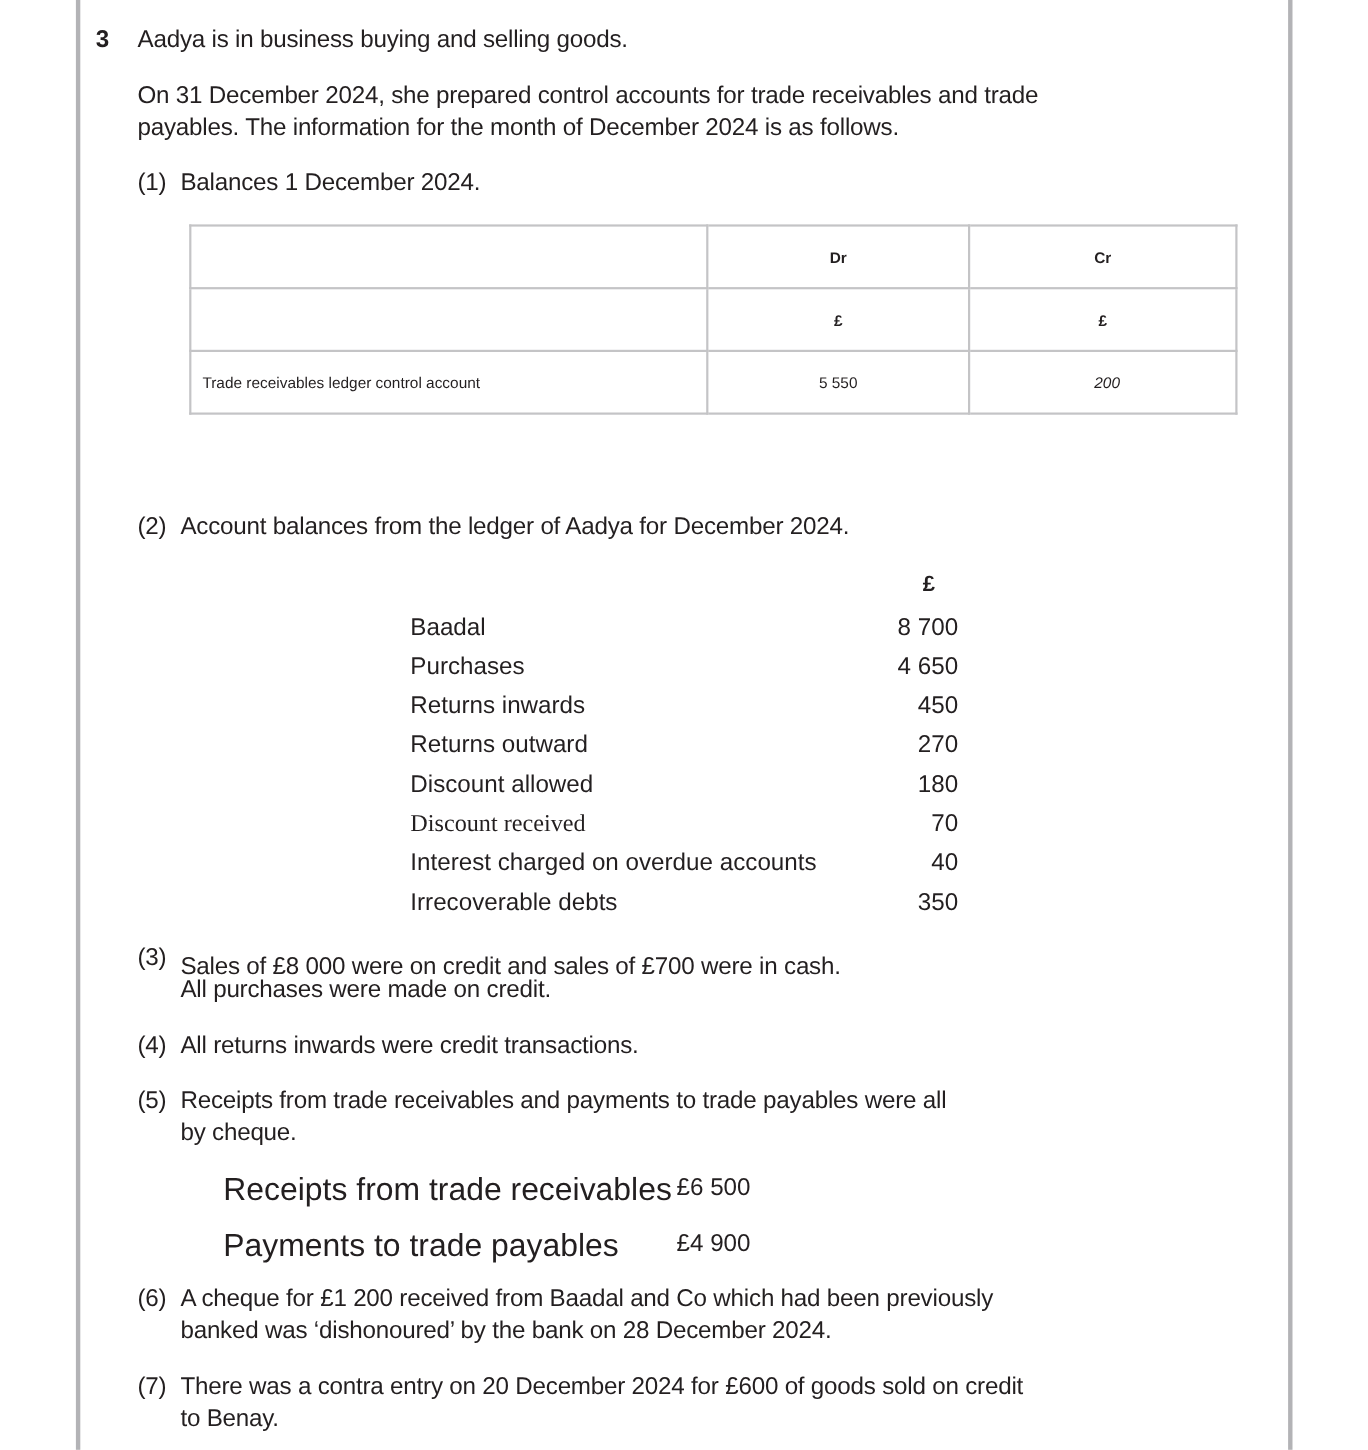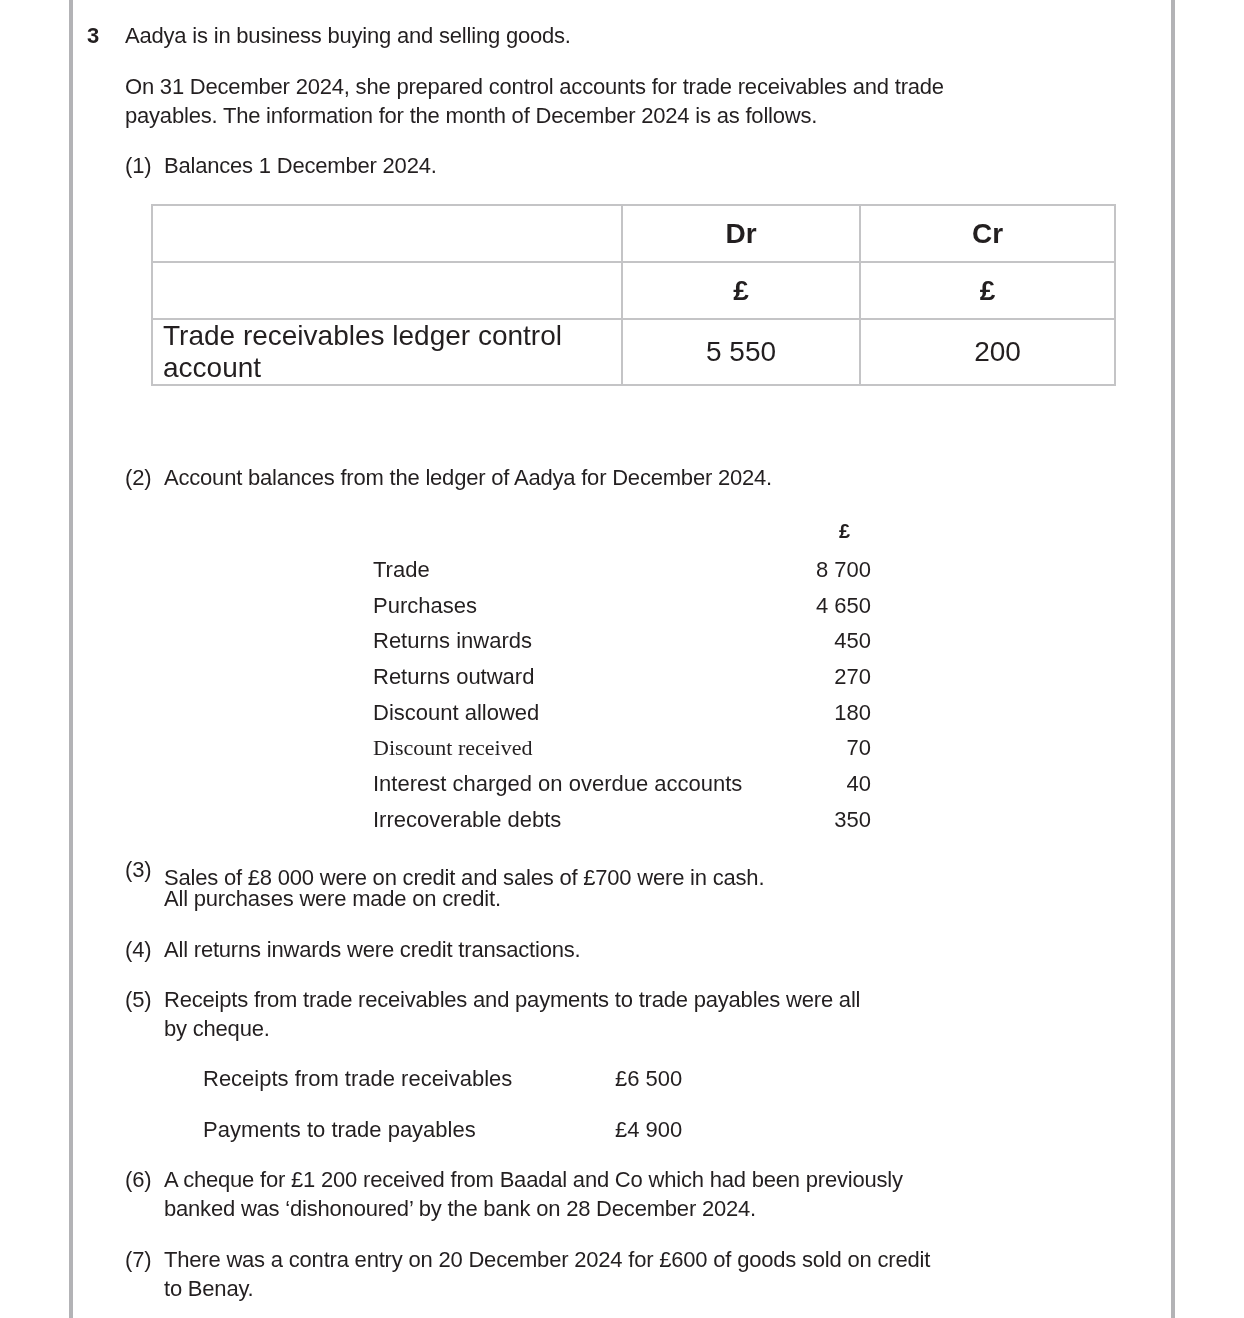--- a/index.html
+++ b/index.html
@@ -10,36 +10,36 @@
   }
   .margin-line { position:absolute; top:0; bottom:0; width:4px; background:#b3b3b6; }
   .margin-left { left:69px; }
   .margin-right { left:1171px; }
 
   .abs { position:absolute; white-space:nowrap; }
   .txt { font-size:22px; letter-spacing:-0.2px; }
   .qnum { font-weight:bold; font-size:22px; }
 
   table.bal {
-    position:absolute; left:151px; top:204px;
-    border-collapse:collapse; font-size:28px;
+    position:absolute; left:172px; top:204px;
+    border-collapse:collapse; font-size:14px;
   }
   table.bal td {
     border:2px solid #c4c4c6; height:55px; padding:0; vertical-align:middle;
   }
   table.bal td.c0 { width:458px; padding-left:10px; text-align:left;margin-left:16px; }
   table.bal td.c1 { width:236px; text-align:center; }
   table.bal td.c2 { width:233px; text-align:center; }
   table.bal .hdr { font-weight:bold; }
 
   .ledger-label { position:absolute; left:373px; font-size:22px; white-space:nowrap; }
   .ledger-value { position:absolute; right:373px; font-size:22px; text-align:right; white-space:nowrap; }
   .ledger-currency { position:absolute; right:394px; top:520px; font-weight:bold; font-size:20px; }
 
-  .pay-label { position:absolute; left:203px; font-size:22px; white-space:nowrap; }
+  .pay-label { position:absolute; left:203px; font-size:29px; white-space:nowrap; }
   .pay-value { position:absolute; left:615px; font-size:22px; white-space:nowrap; }
 </style>
 </head>
 <body>
 
 <div class="margin-line margin-left"></div>
 <div class="margin-line margin-right"></div>
 
 <div class="abs qnum" style="left:87px; top:23px;">3</div>
 <div class="abs txt" style="left:125px; top:23px;">Aadya is in business buying and selling goods.</div>
@@ -57,31 +57,31 @@
     <td class="c2 hdr">Cr</td>
   </tr>
   <tr>
     <td class="c0"></td>
     <td class="c1 hdr">£</td>
     <td class="c2 hdr">£</td>
   </tr>
   <tr>
     <td class="c0">Trade receivables ledger control account</td>
     <td class="c1">5 550</td>
-    <td class="c2" style="padding-left:20px;">200</td>
+    <td class="c2" style="padding-left:8px;font-style:italic;">200</td>
   </tr>
 </tbody>
   </table>
 
 <div class="abs txt" style="left:125px; top:465px;">(2)</div>
 <div class="abs txt" style="left:164px; top:465px;">Account balances from the ledger of Aadya for December 2024.</div>
 
 <div class="ledger-currency">£</div>
 
-<div class="ledger-label" style="top:557px;">Trade</div>
+<div class="ledger-label" style="top:557px;">Baadal</div>
 <div class="ledger-value" style="top:557px;">8 700</div>
 <div class="ledger-label" style="top:593px;">Purchases</div>
 <div class="ledger-value" style="top:593px;">4 650</div>
 <div class="ledger-label" style="top:628px;text-align:center;">Returns inwards</div>
 <div class="ledger-value" style="top:628px;">450</div>
 <div class="ledger-label" style="top:664px;">Returns outward</div>
 <div class="ledger-value" style="top:664px;">270</div>
 <div class="ledger-label" style="top:700px;">Discount allowed</div>
 <div class="ledger-value" style="top:700px;">180</div>
 <div class="ledger-label" style="top:735px;font-family:Liberation Serif, serif;">Discount received</div>

